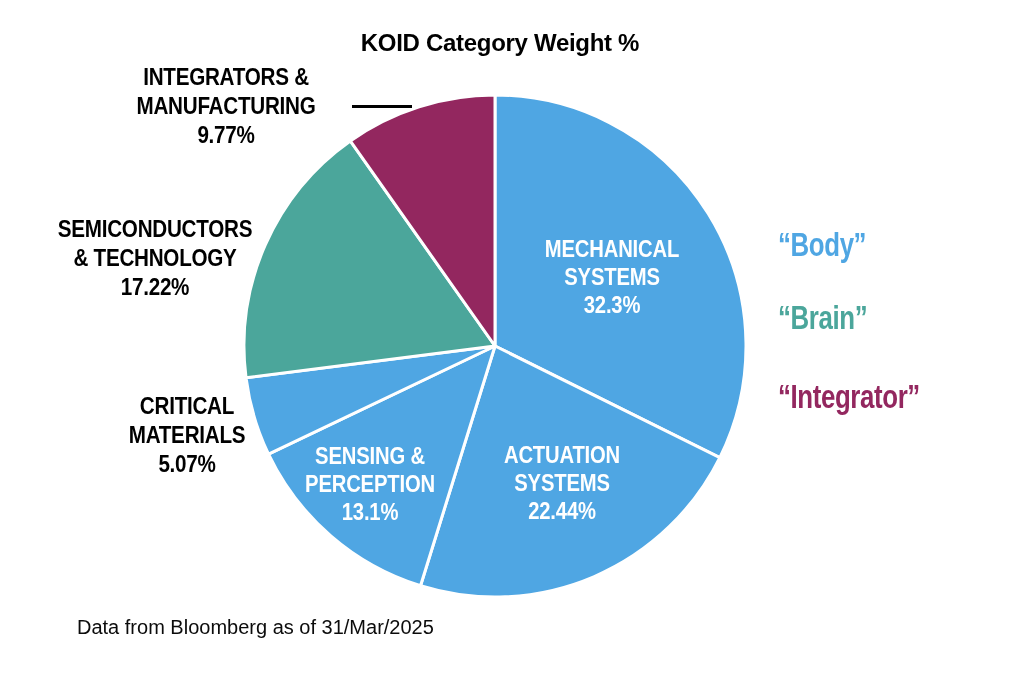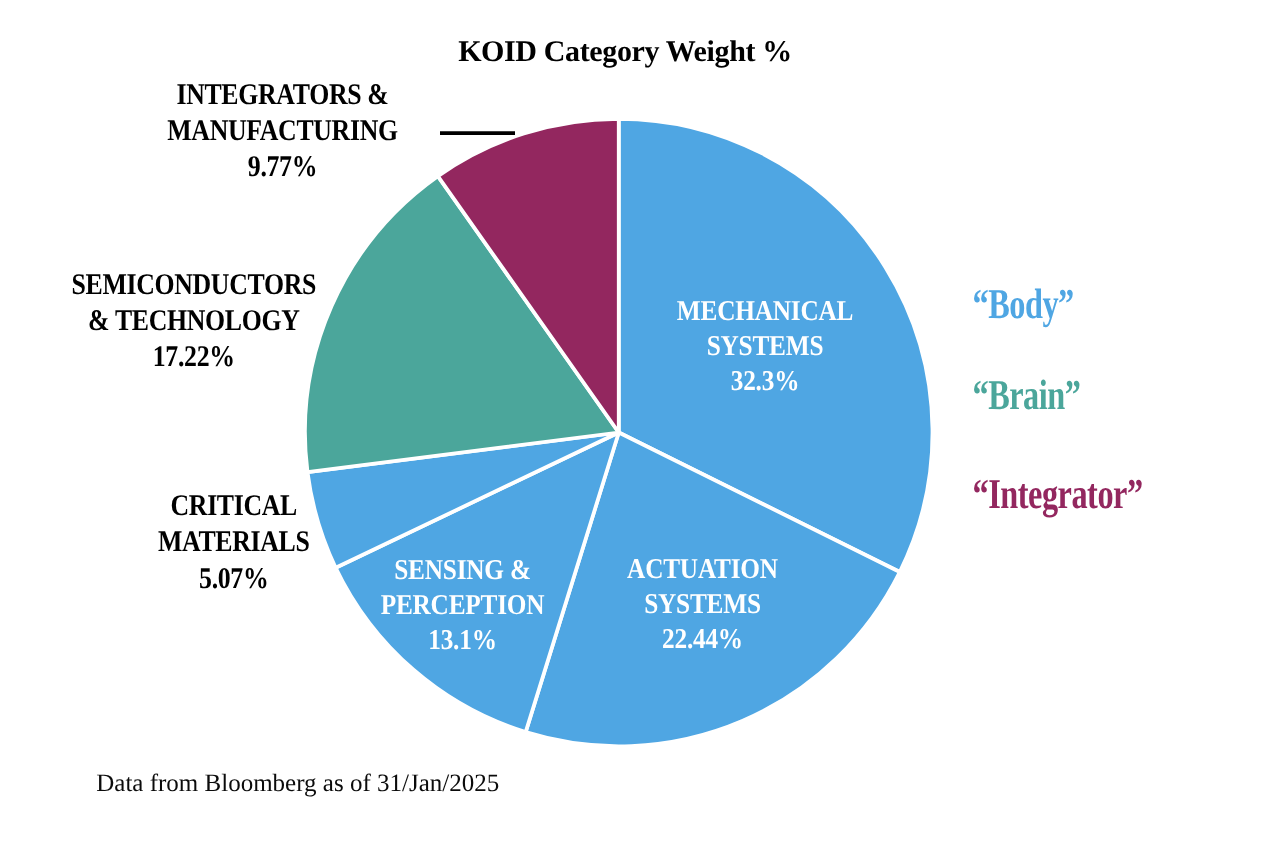--- a/index.html
+++ b/index.html
@@ -1,21 +1,21 @@
 <!DOCTYPE html>
 <html><head>
 <meta charset="utf-8">
 <style>
   html,body { margin:0; padding:0; background:#ffffff; }
   .canvas {
     position:relative;
     width:928px; height:682px;
     background:#ffffff;
     overflow:hidden;
-    font-family:Liberation Serif, serif;
+    font-family:Liberation Sans, sans-serif;
   }
   .chart-title {
     position:absolute; left:0; top:29px; width:1000px;
     margin:0; text-align:center;
     font-size:24px; font-weight:700; color:#000;
     letter-spacing:-0.3px;
   }
   #pie-svg { position:absolute; left:0; top:0; }
   .lbl {
     position:absolute;
@@ -96,15 +96,15 @@
   <div class="lbl lbl-in" style="left:245px; top:442px;">SENSING &amp;
 PERCEPTION
 13.1%</div>
 
   <div>
     <div class="legend-item legend-body" style="color: rgb(79, 166, 227);">“Body”</div>
     <div class="legend-item legend-brain" style="color: rgb(75, 166, 155);">“Brain”</div>
     <div class="legend-item legend-integrator" style="color: rgb(147, 39, 95);">“Integrator”</div>
   </div>
 
-  <div class="footer-note">Data from Bloomberg as of 31/Jan/2025</div>
+  <div class="footer-note">Data from Bloomberg as of 31/Mar/2025</div>
 
 </div>
 
 </body></html>

